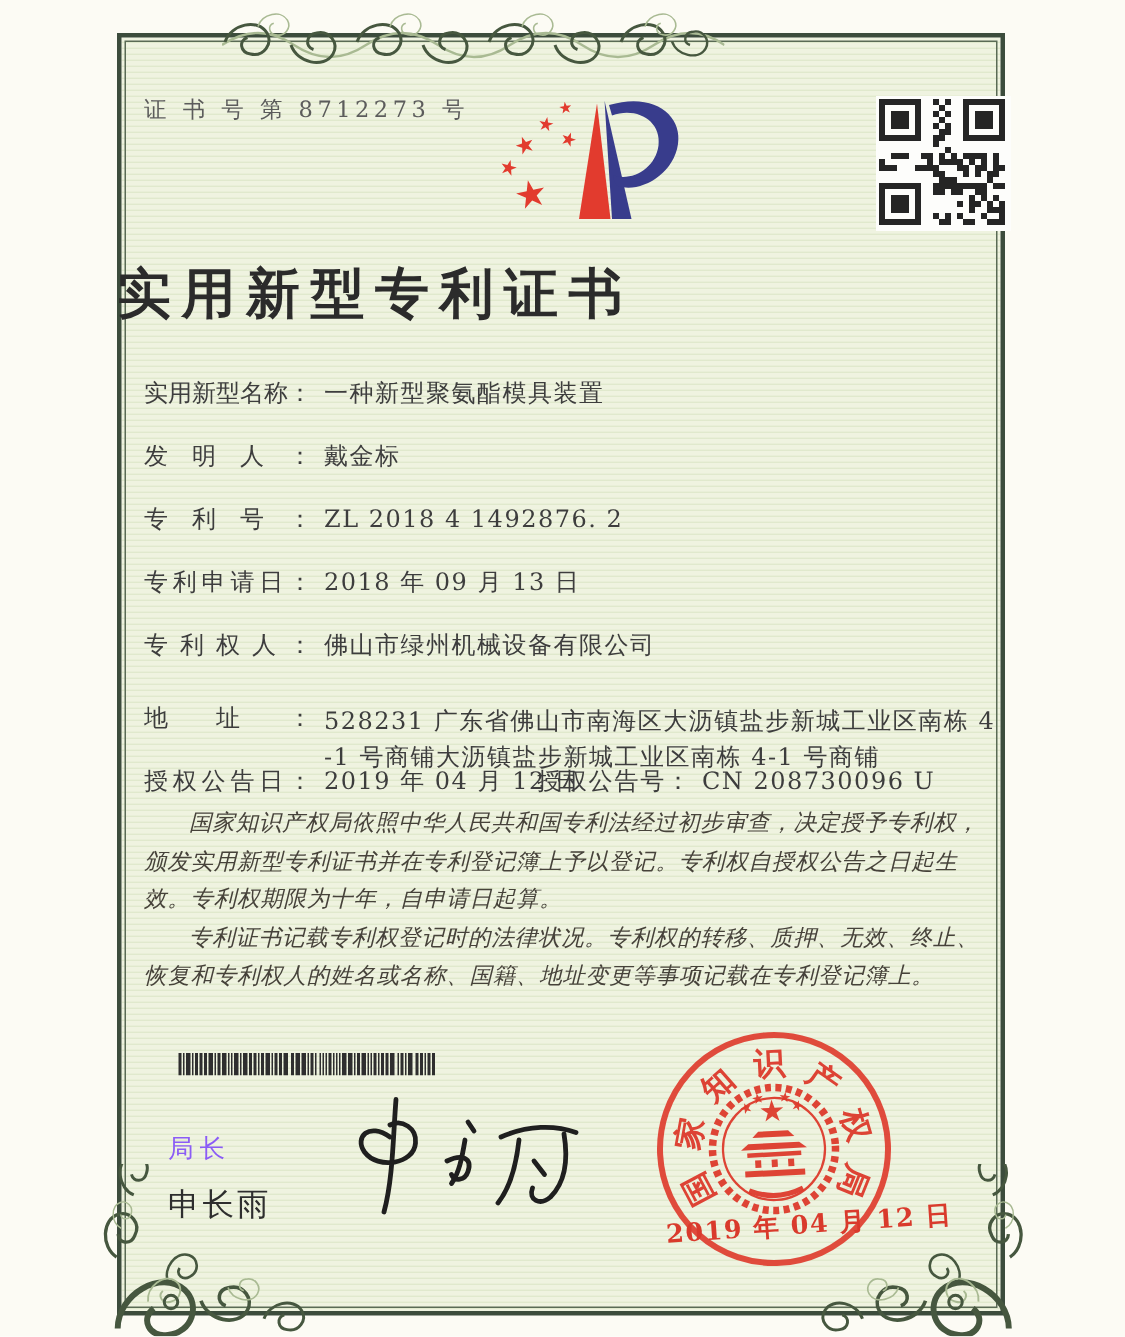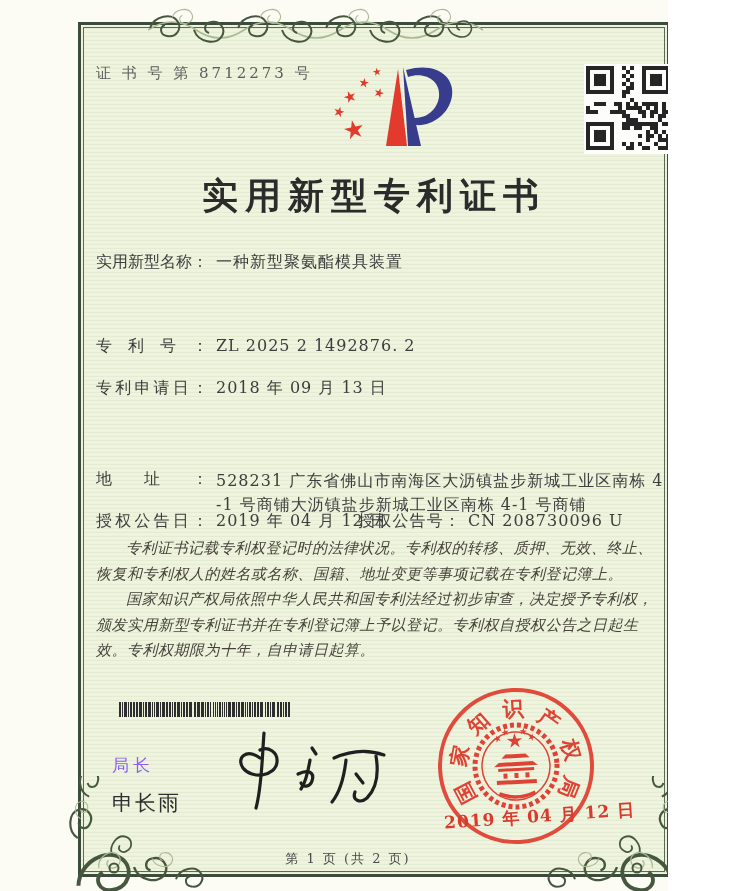--- a/index.html
+++ b/index.html
@@ -1,34 +1,34 @@
 <!DOCTYPE html>
 <html><head>
 <meta charset="utf-8">
 <style>
   html,body{margin:0;padding:0;}
   .page{
-    position:relative; width:668px; height:891px; overflow:hidden;
+    position:relative; width:750px; height:891px; overflow:hidden;
     background:#fcfbf4;
     font-family:"DejaVu Serif","Liberation Serif",serif;
     color:#3f3f3f;
   }
   
   .frame{
     position:absolute; left:78px; top:22px; width:586px; height:849px;
     border:3px solid #3c4c3c;
     background:repeating-linear-gradient(180deg,#eff3e0 0px,#eff3e0 2.4px,#dde7c9 3.2px,#eff3e0 4px);
   }
   .frame::after{
     content:""; position:absolute; left:2px; top:2px; right:2px; bottom:2px;
     border:1px solid #5a6b55; pointer-events:none;
   }
   .abs{position:absolute;}
   .cert-no{left:96px; top:64px; font-size:15px; letter-spacing:3px; color:#5c5c5c;}
-  .title{left:78px; top:172px; width:592px; text-align:center; font-size:36px; letter-spacing:7px; font-weight:600; color:#2b2b2b;}
+  .title{left:78px; top:172px; width:592px; font-size:36px; letter-spacing:7px; font-weight:600; color:#2b2b2b;}
   .row{left:96px; width:566px; font-size:16px; color:#3d3d3d; white-space:nowrap;}
   .flabel{display:inline-block; width:112px; text-align:justify; text-align-last:justify; vertical-align:top;}
   .flabel::after{content:"：";}
   .fvalue{margin-left:8px; letter-spacing:1px;}
   .fvalue.multiline{display:inline-block; white-space:pre-line; line-height:24px; letter-spacing:1px; vertical-align:top;}
   .grant-group2{position:absolute; left:262px; top:0;}
   .grant-group2 .flabel{width:102px;}
   .body-text{left:96px; top:536px; width:566px; font-size:15px; line-height:25.5px; color:#46423a; font-style:italic;}
   .body-text p{margin:0; text-indent:2em; letter-spacing:0.5px;}
   .qr-box{left:584px; top:64px; width:86px; height:86px; background:#fdfdfb; padding:2px;}
@@ -342,40 +342,46 @@
           <rect x="16" y="72" width="4" height="4"></rect>
         </g>
       </svg>
   </div>
 
   <div class="abs title">实用新型专利证书</div>
 
   <div class="abs row" style="top:252px">
     <span class="flabel">实用新型名称</span><span class="fvalue">一种新型聚氨酯模具装置</span>
   </div>
+  <div class="abs row" style="top:294px">
+    <span class="flabel">发明人</span><span class="fvalue">戴金标</span>
+  </div>
   <div class="abs row" style="top:336px">
-    <span class="flabel">专利号</span><span class="fvalue">ZL 2025 2 1492876. 2</span>
+    <span class="flabel">专利号</span><span class="fvalue">ZL 2018 4 1492876. 2</span>
   </div>
   <div class="abs row" style="top:378px">
     <span class="flabel">专利申请日</span><span class="fvalue">2018 年 09 月 13 日</span>
+  </div>
+  <div class="abs row" style="top:420px">
+    <span class="flabel">专利权人</span><span class="fvalue">佛山市绿州机械设备有限公司</span>
   </div>
   <div class="abs row" style="top:469px">
     <span class="flabel">地址</span><span class="fvalue multiline">528231 广东省佛山市南海区大沥镇盐步新城工业区南栋 4
 -1 号商铺大沥镇盐步新城工业区南栋 4-1 号商铺</span>
   </div>
   <div class="abs row" style="top:511px">
     <span class="flabel">授权公告日</span><span class="fvalue">2019 年 04 月 12 日</span>
     <span class="grant-group2">
       <span class="flabel">授权公告号</span><span class="fvalue">CN 208730096 U</span>
     </span>
   </div>
 
   <div class="abs body-text">
+    <p>国家知识产权局依照中华人民共和国专利法经过初步审查，决定授予专利权，颁发实用新型专利证书并在专利登记簿上予以登记。专利权自授权公告之日起生效。专利权期限为十年，自申请日起算。</p>
     <p>专利证书记载专利权登记时的法律状况。专利权的转移、质押、无效、终止、恢复和专利权人的姓名或名称、国籍、地址变更等事项记载在专利登记簿上。</p>
-    <p>国家知识产权局依照中华人民共和国专利法经过初步审查，决定授予专利权，颁发实用新型专利证书并在专利登记簿上予以登记。专利权自授权公告之日起生效。专利权期限为十年，自申请日起算。</p>
   </div>
 
   <div class="abs barcode-box">
     <svg id="barcode-svg" width="176" height="15" viewBox="0 0 176 15">
         <g fill="#2e2e2e">
           <rect x="1" y="0" width="2" height="15"></rect>
           <rect x="4" y="0" width="1" height="15"></rect>
           <rect x="6" y="0" width="3" height="15"></rect>
           <rect x="10" y="0" width="1" height="15"></rect>
           <rect x="12" y="0" width="2" height="15"></rect>
@@ -482,15 +488,14 @@
         <rect x="33" y="53" width="4" height="5"></rect>
         <rect x="44" y="53" width="4" height="5"></rect>
         <rect x="55" y="53" width="4" height="5"></rect>
         <rect x="26" y="60" width="40" height="4"></rect>
       </g>
       <path d="M28 73 Q 46 81 64 73" stroke="#dd3a2c" stroke-width="3.5" fill="none" opacity="0.95"></path>
     </svg>
   </div>
   <div class="abs seal-date">2019 年 04 月 12 日</div>
 
-  <div class="abs footer">第 1 页 (共 2 页)</div>
 
 </div>
 
 </body></html>

